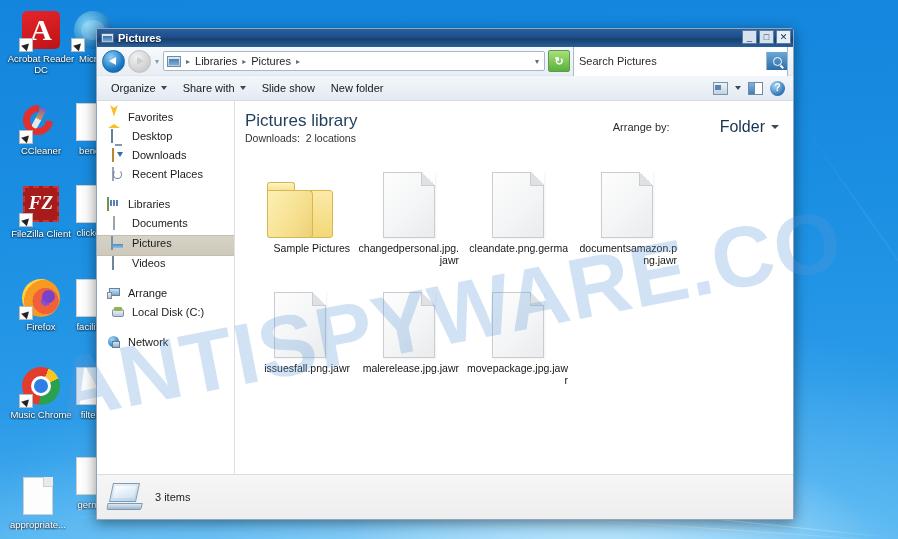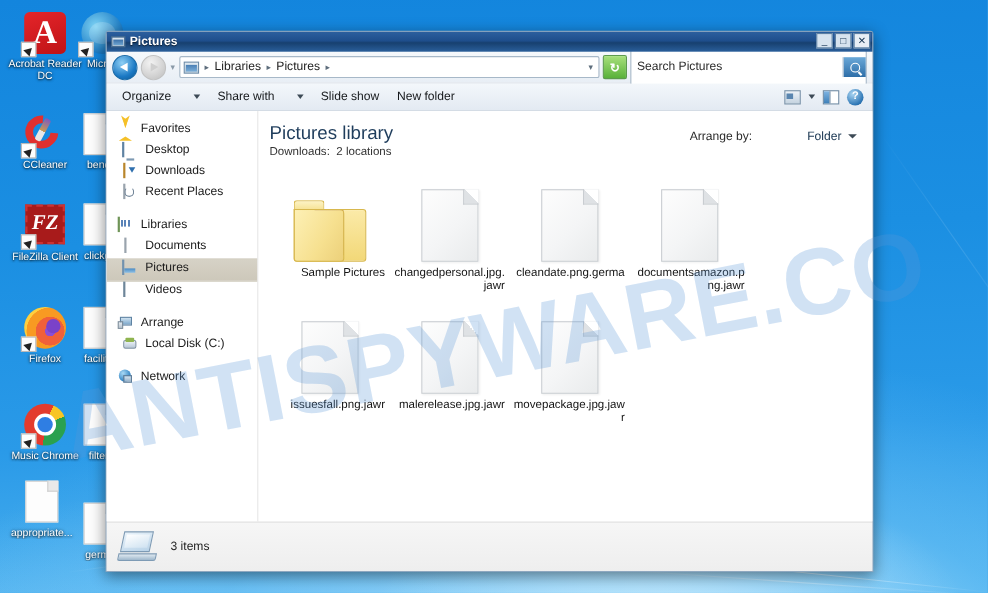--- a/index.html
+++ b/index.html
@@ -120,21 +120,21 @@
     width:20px;height:18px;flex:0 0 auto;background:linear-gradient(180deg,#6aa8d8,#2e6ea8);
     border-left:1px solid #9db6cc;display:flex;align-items:center;justify-content:center;
   }
   .mag{width:7px;height:7px;border:1.6px solid #fff;border-radius:50%;position:relative;}
   .mag:after{content:"";position:absolute;right:-3px;bottom:-3px;width:4px;height:1.6px;background:#fff;transform:rotate(45deg);}
 
   .cmdbar{
     flex:0 0 24px;height:24px;display:flex;align-items:center;padding:0 6px;gap:0;
     background:linear-gradient(180deg,#f3f7fb,#e3eaf2);border-bottom:1px solid #d4dce5;
   }
-  .cmditem{font-size:11px;color:#15181b;padding:3px 8px;display:flex;align-items:center;gap:20px;white-space:nowrap;border-radius:2px;}
+  .cmditem{font-size:11px;color:#15181b;padding:3px 8px;display:flex;align-items:center;gap:5px;white-space:nowrap;border-radius:2px;}
   .cmdcaret{width:0;height:0;border-left:3.5px solid transparent;border-right:3.5px solid transparent;border-top:4px solid #3d4a56;}
   .cmdright{margin-left:auto;display:flex;align-items:center;gap:7px;padding-right:2px;}
   .viewicon{width:15px;height:13px;background:linear-gradient(180deg,#eef3f8,#c4d3e0);border:1px solid #7b93a9;box-sizing:border-box;position:relative;}
   .viewicon:after{content:"";position:absolute;left:1px;top:2px;width:6px;height:5px;background:#5a86b0;}
   .paneicon{width:15px;height:13px;border:1px solid #6f8aa3;box-sizing:border-box;background:#fff;display:flex;}
   .paneicon b{display:block;width:5px;background:linear-gradient(180deg,#7fb4e2,#3d7fb8);border-right:1px solid #6f8aa3;}
   .helpicon{width:15px;height:15px;border-radius:50%;background:radial-gradient(circle at 35% 30%,#a9d5f2,#2d76b5 70%,#1b5489);color:#fff;font-size:10px;font-weight:bold;display:flex;align-items:center;justify-content:center;line-height:1;}
 
   .body{flex:1 1 auto;display:flex;min-height:0;background:#fff;}
   .navpane{
@@ -179,21 +179,21 @@
   .i-net{width:14px;height:13px;position:relative;}
   .i-net:before{content:"";position:absolute;left:1px;top:0px;width:11px;height:11px;border-radius:50%;background:radial-gradient(circle at 35% 30%,#a9d9f5,#2b7fc0 70%,#185c93);}
   .i-net:after{content:"";position:absolute;left:5px;top:5px;width:8px;height:7px;background:linear-gradient(180deg,#d9e6f0,#90aec8);border:1px solid #5f7d99;box-sizing:border-box;}
 
   .content{flex:1 1 auto;background:#fff;position:relative;overflow:hidden;display:flex;flex-direction:column;}
   .libhead{display:flex;align-items:flex-start;padding:9px 14px 0 10px;}
   .libtitle{font-size:17px;color:#1f3d5c;font-weight:normal;line-height:21px;}
   .libsub{font-size:10.5px;color:#333;margin-top:1px;}
   .arrange{margin-left:auto;display:flex;align-items:center;gap:6px;padding-top:8px;}
   .arrange .lbl{font-size:11px;color:#2a2a2a;}
-  .arrange .val{font-size:11px;color:#16334f;padding-left:44px;}
+  .arrange .val{font-size:16px;color:#16334f;padding-left:44px;}
   .arrange .cr{width:0;height:0;border-left:4px solid transparent;border-right:4px solid transparent;border-top:4.5px solid #3d4a56;}
 
   .grid{flex:1 1 auto;padding:14px 8px 0 10px;display:flex;flex-wrap:wrap;align-content:flex-start;gap:0;}
   .item{width:109px;margin-bottom:12px;text-align:right;}
   .item .thumb{height:80px;display:flex;align-items:flex-end;justify-content:center;}
   .item .nm{font-size:10.5px;color:#151515;line-height:12px;margin-top:4px;padding:0 4px;word-wrap:break-word;}
   
   .filepg{width:52px;height:66px;position:relative;background:linear-gradient(135deg,#fdfdfd 0%,#f4f5f6 55%,#e9ebec 100%);
     border:1px solid #c9cdd1;box-sizing:border-box;box-shadow:1px 1px 2px rgba(0,0,0,.06);}
   .filepg:after{content:"";position:absolute;right:-1px;top:-1px;width:14px;height:14px;
@@ -267,21 +267,21 @@
   </div>
   <span class="ilabel">Firefox</span>
 </div>
 <div class="dicon" style="left:4px;top:366px;">
   <div class="iconbox">
     <div class="ico-chrome"></div>
       <div class="shortcut"></div>
   </div>
   <span class="ilabel">Music Chrome</span>
 </div>
-<div class="dicon" style="left:1px;top:436px;">
+<div class="dicon" style="left:1px;top:476px;">
   <div class="iconbox">
       <div class="ico-doc"></div>
     </div>
   <span class="ilabel">appropriate...</span>
 </div>
 
 <div class="dicon" style="left:56px;top:10px;">
   <div class="iconbox">
     <div class="ico-ms"></div>
       <div class="shortcut"></div>

